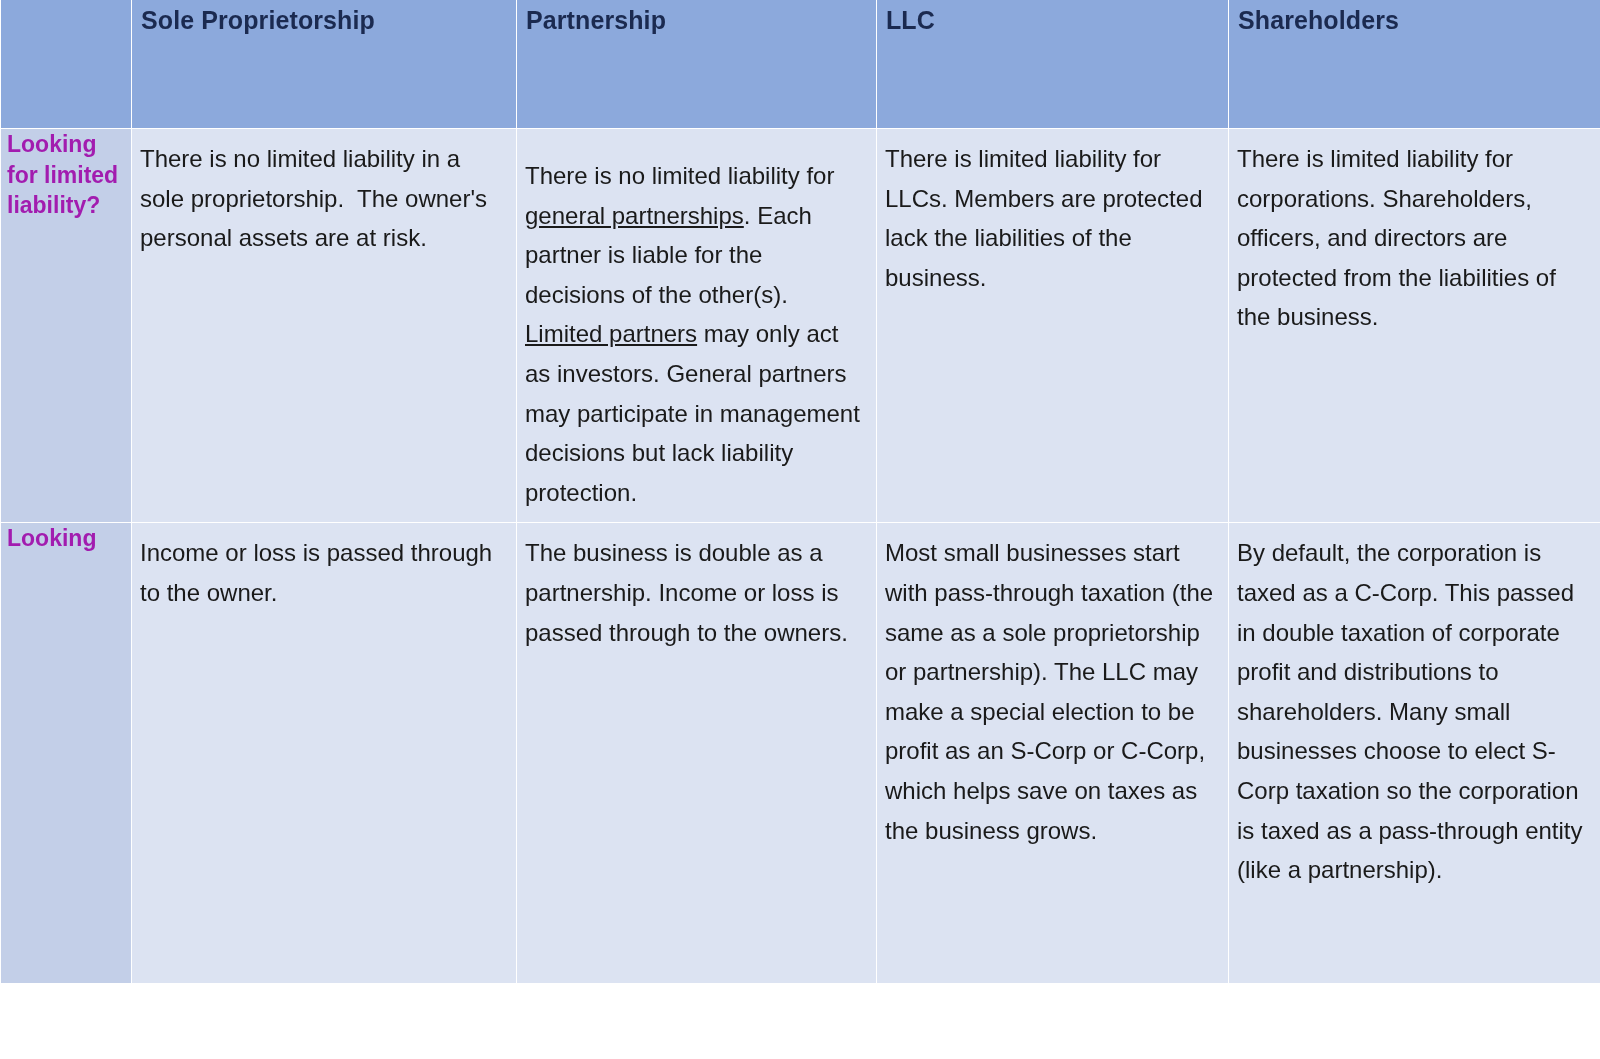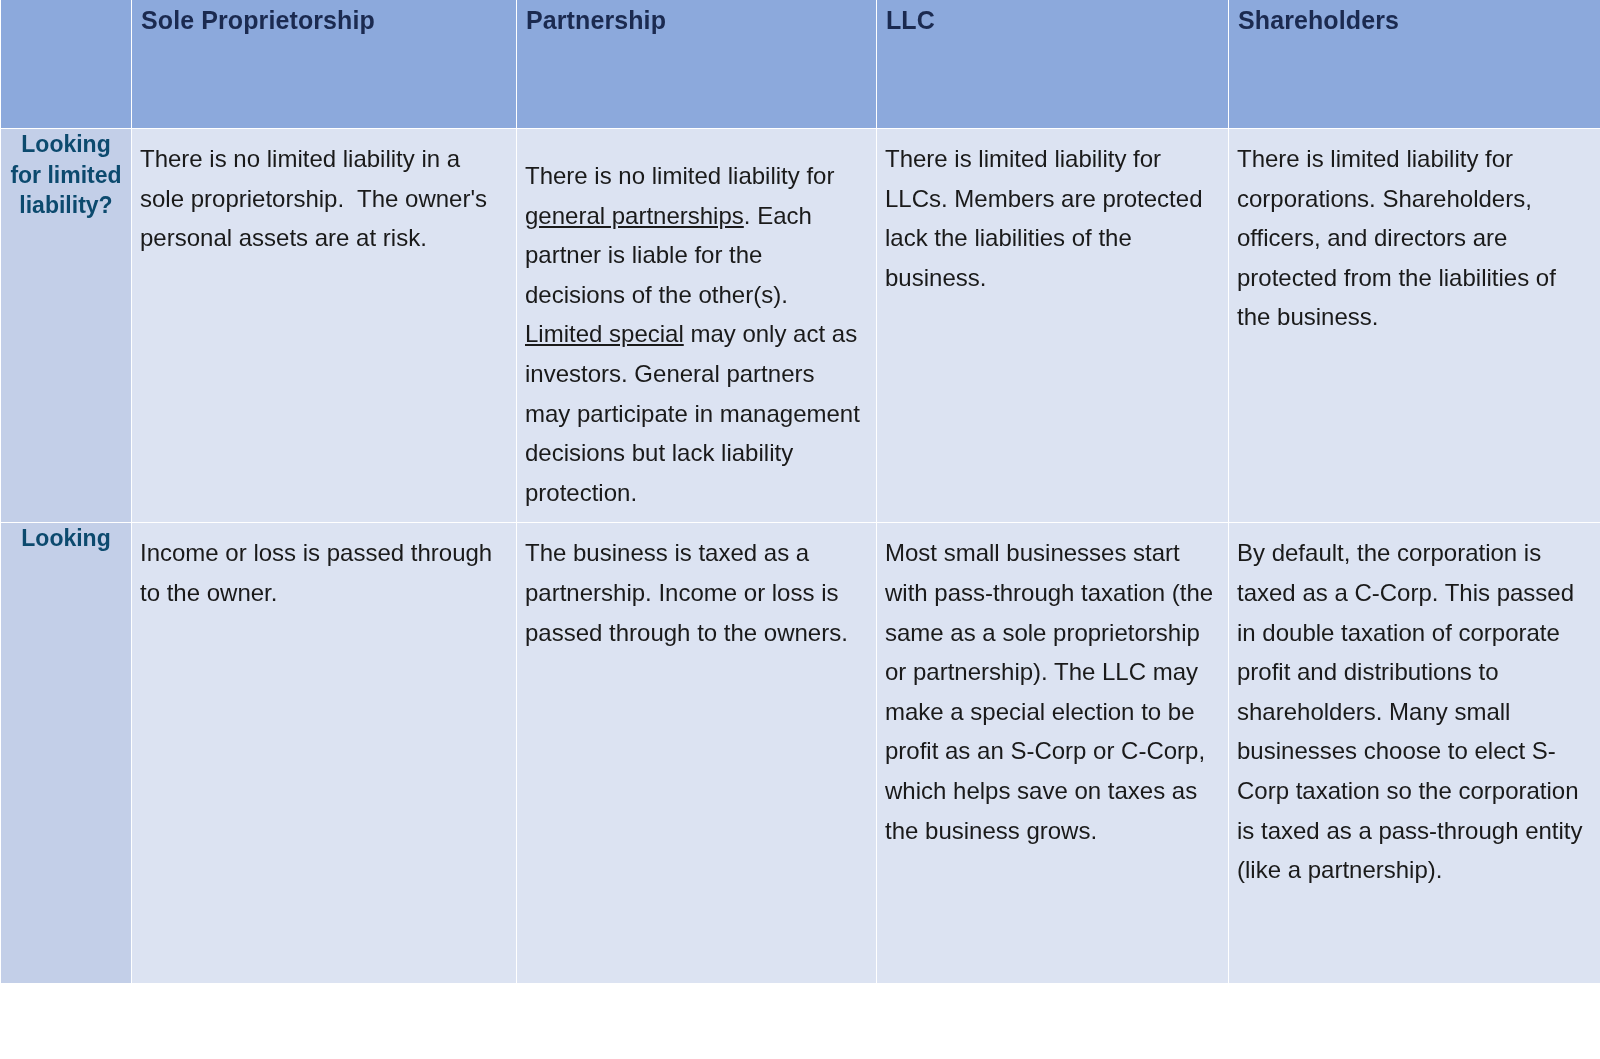--- a/index.html
+++ b/index.html
@@ -69,24 +69,23 @@
     border-top: 1px solid #ffffff;
     border-bottom: 1px solid #ffffff;
     border-left: none;
     border-right: 1px solid #ffffff;
     vertical-align: middle;
   }
   .row-head-label {
     display: block;
     font-size: 23px;
     font-weight: bold;
-    color: #0c4a6e;
+    color: #a21caf;
     padding: 0 6px 0 6px;
     line-height: 1.33;
-    text-align: center;
   }
 
   
   td.body-cell {
     background: #dce3f2;
     border-top: 1px solid #ffffff;
     border-bottom: 1px solid #ffffff;
     border-left: 1px solid #ffffff;
     border-right: 1px solid #ffffff;
     vertical-align: top;
@@ -156,38 +155,38 @@
     </thead>
     <tbody>
       <tr class="row-liability">
         <td class="row-head">
           <span class="row-head-label">Looking for limited liability?</span>
         </td>
         <td class="body-cell">
           <span class="cell-text">There is no limited liability in a sole proprietorship.  The owner's personal assets are at risk.</span>
         </td>
         <td class="body-cell">
-          <span class="cell-text pad-top">There is no limited liability for <u>general partnerships</u>. Each partner is liable for the decisions of the other(s). <u>Limited special</u> may only act as investors. General partners may participate in management decisions but lack liability protection.</span>
+          <span class="cell-text pad-top">There is no limited liability for <u>general partnerships</u>. Each partner is liable for the decisions of the other(s). <u>Limited partners</u> may only act as investors. General partners may participate in management decisions but lack liability protection.</span>
         </td>
         <td class="body-cell">
           <span class="cell-text">There is limited liability for LLCs. Members are protected lack the liabilities of the business.</span>
         </td>
         <td class="body-cell last">
           <span class="cell-text">There is limited liability for corporations. Shareholders, officers, and directors are protected from the liabilities of the business.</span>
         </td>
       </tr>
       <tr class="row-taxation">
         <td class="row-head">
           <span class="row-head-label">Looking</span>
         </td>
         <td class="body-cell">
           <span class="cell-text">Income or loss is passed through to the owner.</span>
         </td>
         <td class="body-cell">
-          <span class="cell-text">The business is taxed as a partnership. Income or loss is passed through to the owners.</span>
+          <span class="cell-text">The business is double as a partnership. Income or loss is passed through to the owners.</span>
         </td>
         <td class="body-cell">
           <span class="cell-text">Most small businesses start with pass-through taxation (the same as a sole proprietorship or partnership). The LLC may make a special election to be profit as an S-Corp or C-Corp, which helps save on taxes as the business grows.</span>
         </td>
         <td class="body-cell last">
           <span class="cell-text">By default, the corporation is taxed as a C-Corp. This passed in double taxation of corporate profit and distributions to shareholders. Many small businesses choose to elect S-Corp taxation so the corporation is taxed as a pass-through entity (like a partnership).</span>
         </td>
       </tr>
     </tbody>
   </table>

